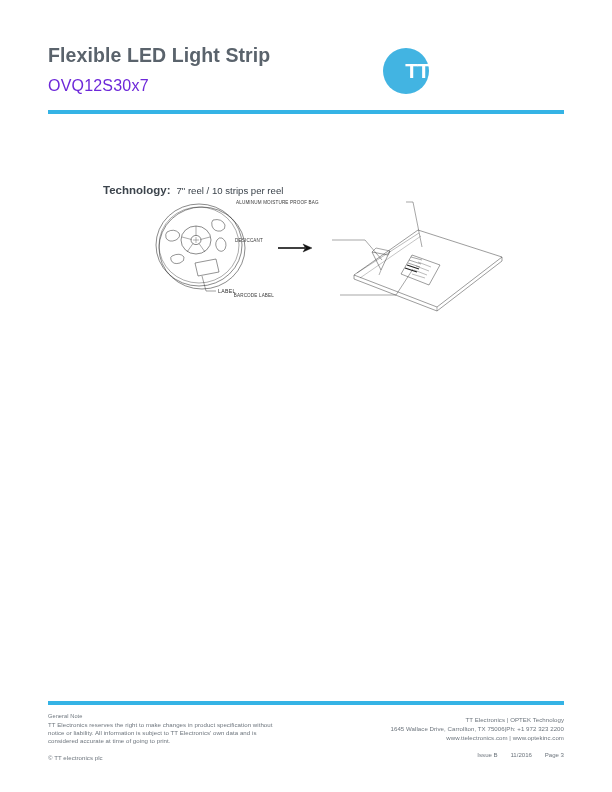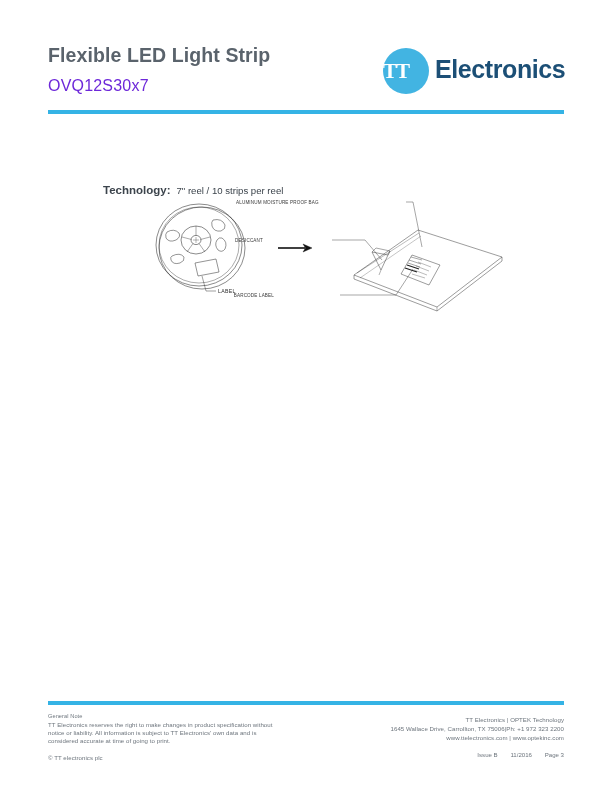--- a/index.html
+++ b/index.html
@@ -66,26 +66,26 @@
     height: 46px;
     border-radius: 50%;
     background: #42b4e2;
   }
   #logo-mark-text {
     position: absolute;
     left: 0; top: 0;
     width: 46px;
     height: 46px;
     line-height: 46px;
-    text-align: left;
+    text-align: right;
     color: #ffffff;
     font-size: 21px;
     font-weight: bold;
     letter-spacing: -1px;
-    font-family: Liberation Serif, serif;
+    font-family: Liberation Sans, sans-serif;
   }
   #logo-word {
     position: absolute;
     left: 52px;
     top: 7px;
     font-size: 25px;
     font-weight: bold;
     color: #1c4f76;
     letter-spacing: -0.4px;
     white-space: nowrap;
@@ -190,21 +190,20 @@
 <body>
 
 <div id="header">
   <div id="doc-title">Flexible LED Light Strip</div>
   <div id="part-number">OVQ12S30x7</div>
   <div id="header-rule"></div>
 
   <div id="logo">
     <div id="logo-mark"></div>
     <div id="logo-mark-text">TT</div>
-    <div id="logo-word">Electronics</div>
   </div>
 </div>
 
 <div id="packaging-line">
   <span id="packaging-label">Technology:</span><span id="packaging-value">7" reel / 10 strips per reel</span>
 </div>
 
 <div id="figure-area">
   <svg width="400" height="145" viewBox="0 0 400 145">
 

